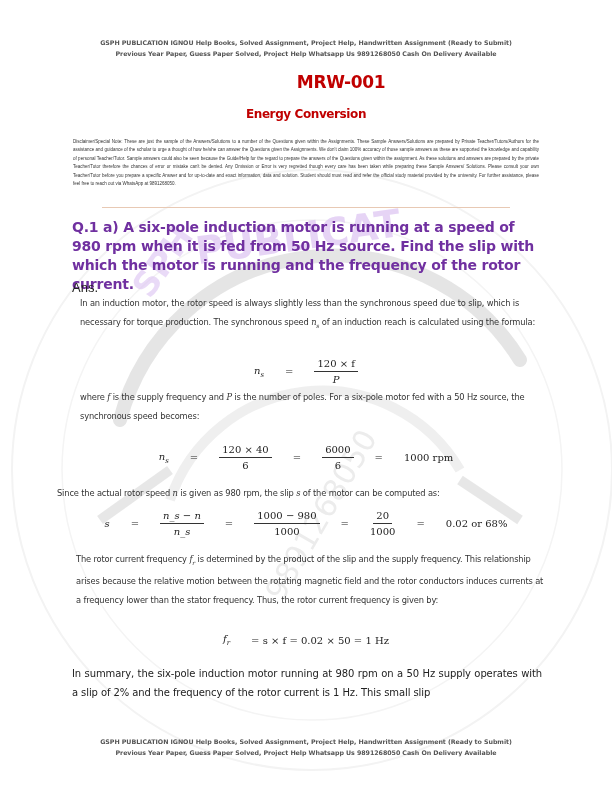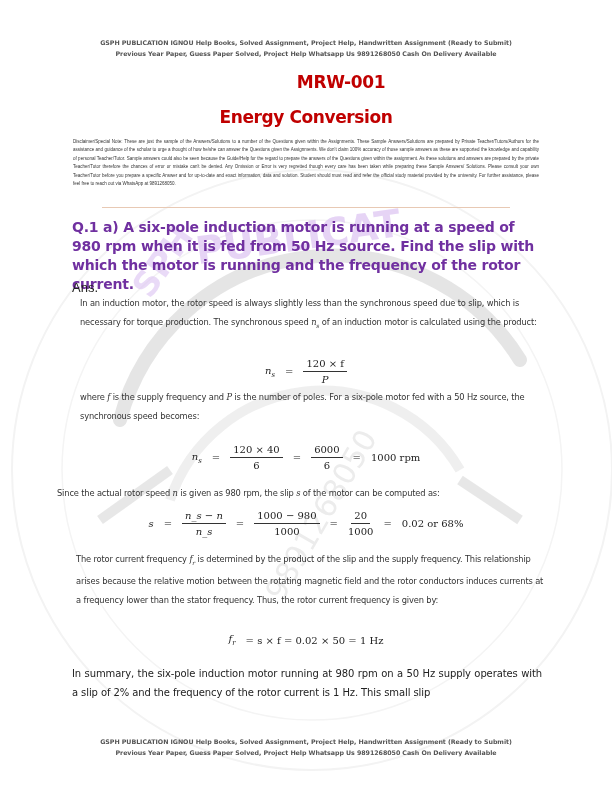--- a/index.html
+++ b/index.html
@@ -3,29 +3,29 @@
   <meta charset="utf-8">
   <style>
     html, body { margin: 0; padding: 0; background: #ffffff; }
     body { width: 612px; height: 792px; position: relative; overflow: hidden; font-family: "Liberation Sans", sans-serif; color: #222; }
     .watermark { position: absolute; left: 0; top: 0; width: 612px; height: 792px; pointer-events: none; z-index: 0; }
     .page { position: relative; z-index: 1; }
     .header, .footer { position: absolute; left: 0; width: 612px; text-align: center; font-family: "DejaVu Sans", sans-serif; font-weight: bold; font-size: 6.3px; color: #555; line-height: 11px; letter-spacing: -0.05px; }
     .header { top: 37px; }
     .footer { top: 736px; }
     .title-code { position: absolute; top: 72px; left: 0; width: 612px; text-align: center; font-family: "DejaVu Sans", sans-serif; font-weight: bold; font-size: 17px; color: #c00000; letter-spacing: -0.3px; padding-left: 35px; }
-    .title-name { position: absolute; top: 107px; left: 0; width: 612px; text-align: center; font-family: "DejaVu Sans", sans-serif; font-weight: bold; font-size: 17px; color: #c00000; letter-spacing: -0.4px; }
+    .title-name { position: absolute; top: 107px; left: 0; width: 612px; text-align: center; font-family: "DejaVu Sans", sans-serif; font-weight: bold; font-size: 12px; color: #c00000; letter-spacing: -0.4px; }
     .disclaimer { position: absolute; top: 138px; left: 73px; width: 466px; font-size: 4.5px; line-height: 8.4px; color: #333; text-align: justify; font-family: "Liberation Sans", sans-serif; }
     .rule { position: absolute; top: 207px; left: 102px; width: 408px; height: 0; border-top: 1px solid #e8c9b4; }
     .question { position: absolute; top: 218px; left: 72px; width: 472px; font-family: "DejaVu Sans", sans-serif; font-weight: bold; font-size: 14px; line-height: 19px; color: #7030a0; letter-spacing: -0.2px; }
     .ans { position: absolute; top: 280px; left: 72px; font-family: Liberation Sans, sans-serif; font-size: 13px; color: #222; }
     .para { position: absolute; left: 80px; width: 470px; font-family: "DejaVu Sans", sans-serif; font-size: 8.3px; line-height: 19px; color: #333; letter-spacing: -0.15px; }
     .m { font-family: "DejaVu Serif", serif; font-style: italic; }
     .eq { position: absolute; left: 0; width: 612px; text-align: center; font-family: "DejaVu Serif", serif; font-size: 10px; color: #222; }
-    .eq .row { display: inline-flex; align-items: center; gap: 10px; }
+    .eq .row { display: inline-flex; align-items: center; gap: 21px; }
     .frac { display: inline-flex; flex-direction: column; align-items: center; }
     .frac .num { border-bottom: 1px solid #333; padding: 0 3px 2px 3px; }
     .frac .den { padding-top: 2px; }
     .summary { position: absolute; top: 664px; left: 72px; width: 470px; font-family: "DejaVu Sans", sans-serif; font-size: 10px; line-height: 19px; color: #222; text-align: justify; letter-spacing: -0.1px; }
   </style>
 </head>
 <body>
 
 <svg class="watermark" viewBox="0 0 612 792" xmlns="http://www.w3.org/2000/svg">
   <circle cx="312" cy="470" r="300" fill="none" stroke="#f3f3f3" stroke-width="2"></circle>
@@ -51,21 +51,21 @@
 
   <div class="disclaimer">Disclaimer/Special Note: These are just the sample of the Answers/Solutions to a number of the Questions given within the Assignments. These Sample Answers/Solutions are prepared by Private Teacher/Tutors/Authors for the assistance and guidance of the scholar to urge a thought of how he/she can answer the Questions given the Assignments. We don't claim 100% accuracy of those sample answers as these are supported the knowledge and capability of personal Teacher/Tutor. Sample answers could also be seen because the Guide/Help for the regard to prepare the answers of the Questions given within the assignment. As these solutions and answers are prepared by the private Teacher/Tutor therefore the chances of error or mistake can't be denied. Any Omission or Error is very regretted though every care has been taken while preparing these Sample Answers/ Solutions. Please consult your own Teacher/Tutor before you prepare a specific Answer and for up-to-date and exact information, data and solution. Student should must read and refer the official study material provided by the university. For further assistance, please feel free to reach out via WhatsApp at 9891268050.</div>
 
   <div class="rule"></div>
 
   <div class="question">Q.1 a) A six-pole induction motor is running at a speed of 980 rpm when it is fed from 50 Hz source. Find the slip with which the motor is running and the frequency of the rotor current.</div>
 
   <div class="ans">Ans.</div>
 
   <div class="para" style="top:294px;">
-    <span>In an induction motor, the rotor speed is always slightly less than the synchronous speed due to slip, which is necessary for torque production. The synchronous speed </span><span class="m">n</span><sub class="m" style="font-size:6px">s</sub><span> of an induction motor is calculated using the product:</span>
+    <span>In an induction motor, the rotor speed is always slightly less than the synchronous speed due to slip, which is necessary for torque production. The synchronous speed </span><span class="m">n</span><sub class="m" style="font-size:6px">s</sub><span> of an induction reach is calculated using the formula:</span>
   </div>
 
   <div class="eq" style="top:358px;">
     <span class="row">
       <span><span class="m">n</span><sub class="m" style="font-size:7px">s</sub></span>
       <span>=</span>
       <span class="frac">
         <span class="num">120 × f</span>
         <span class="den m">P</span>
       </span>

